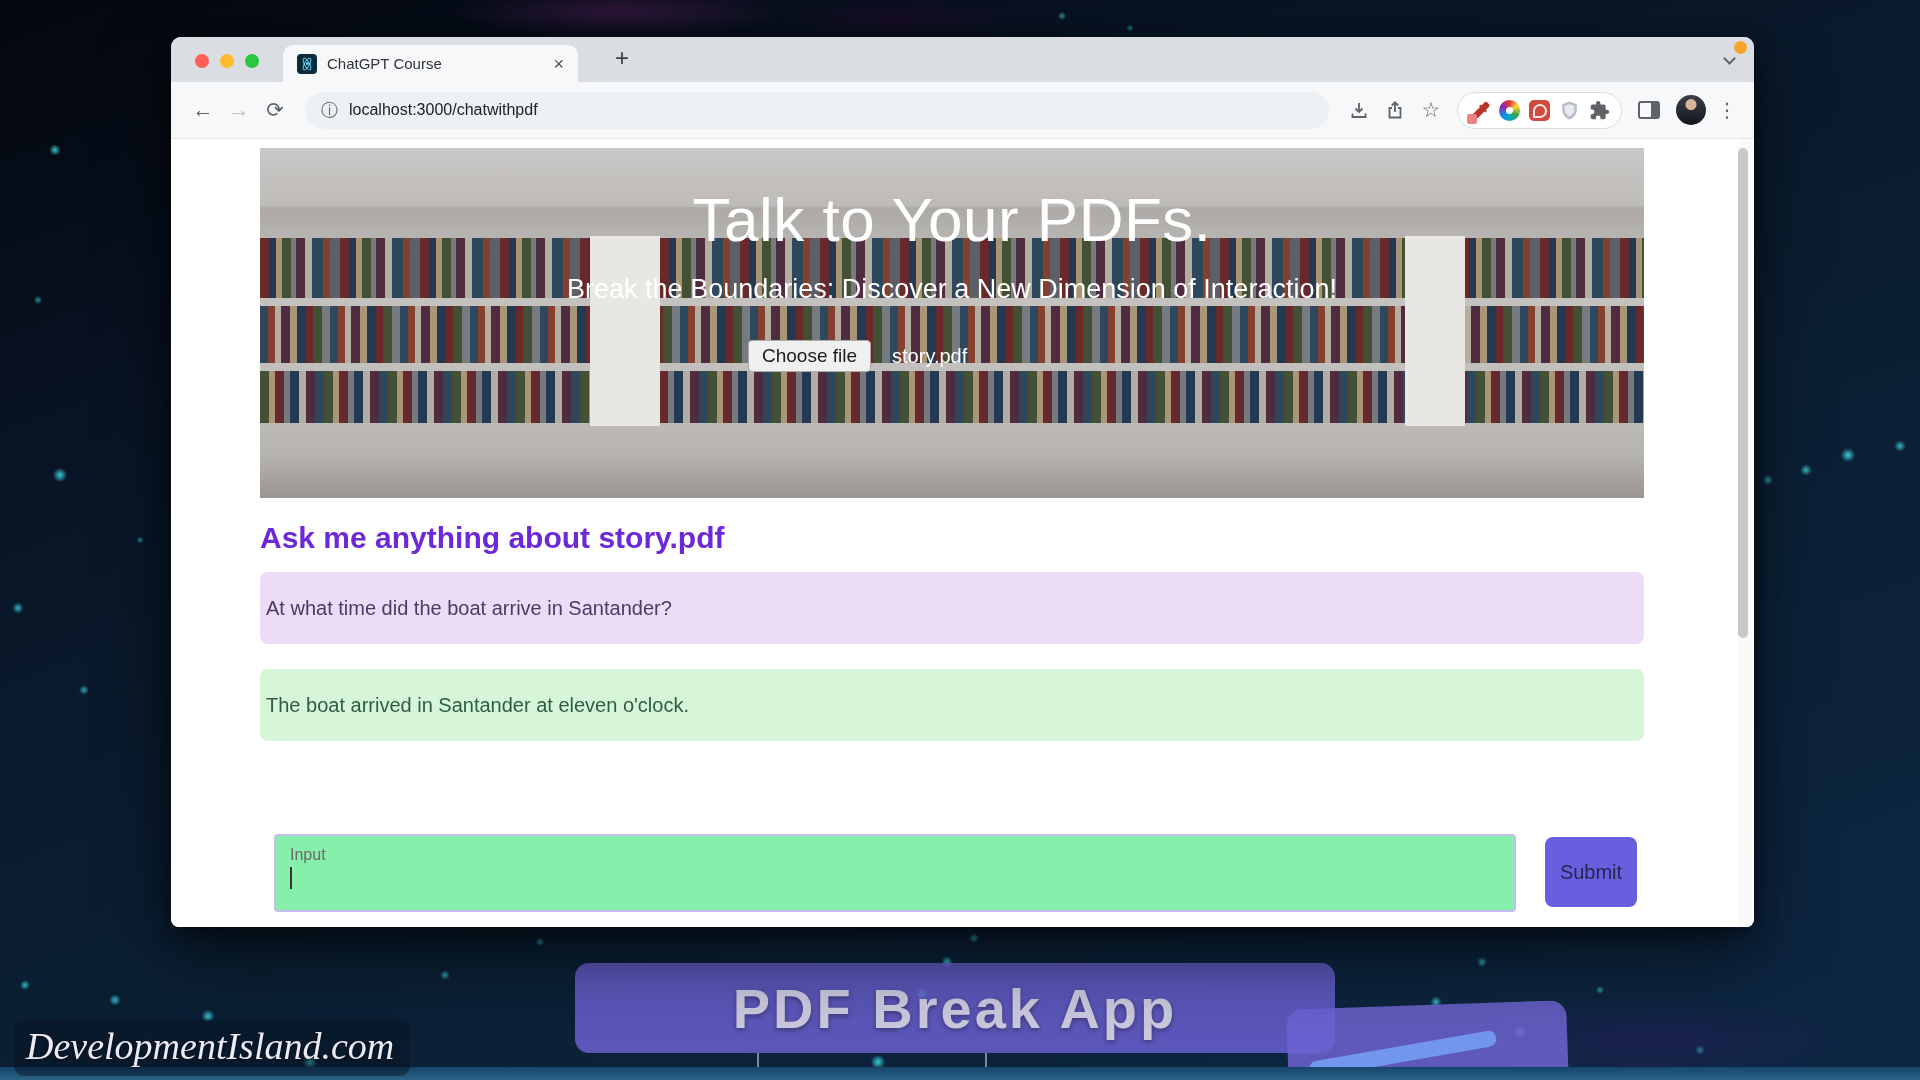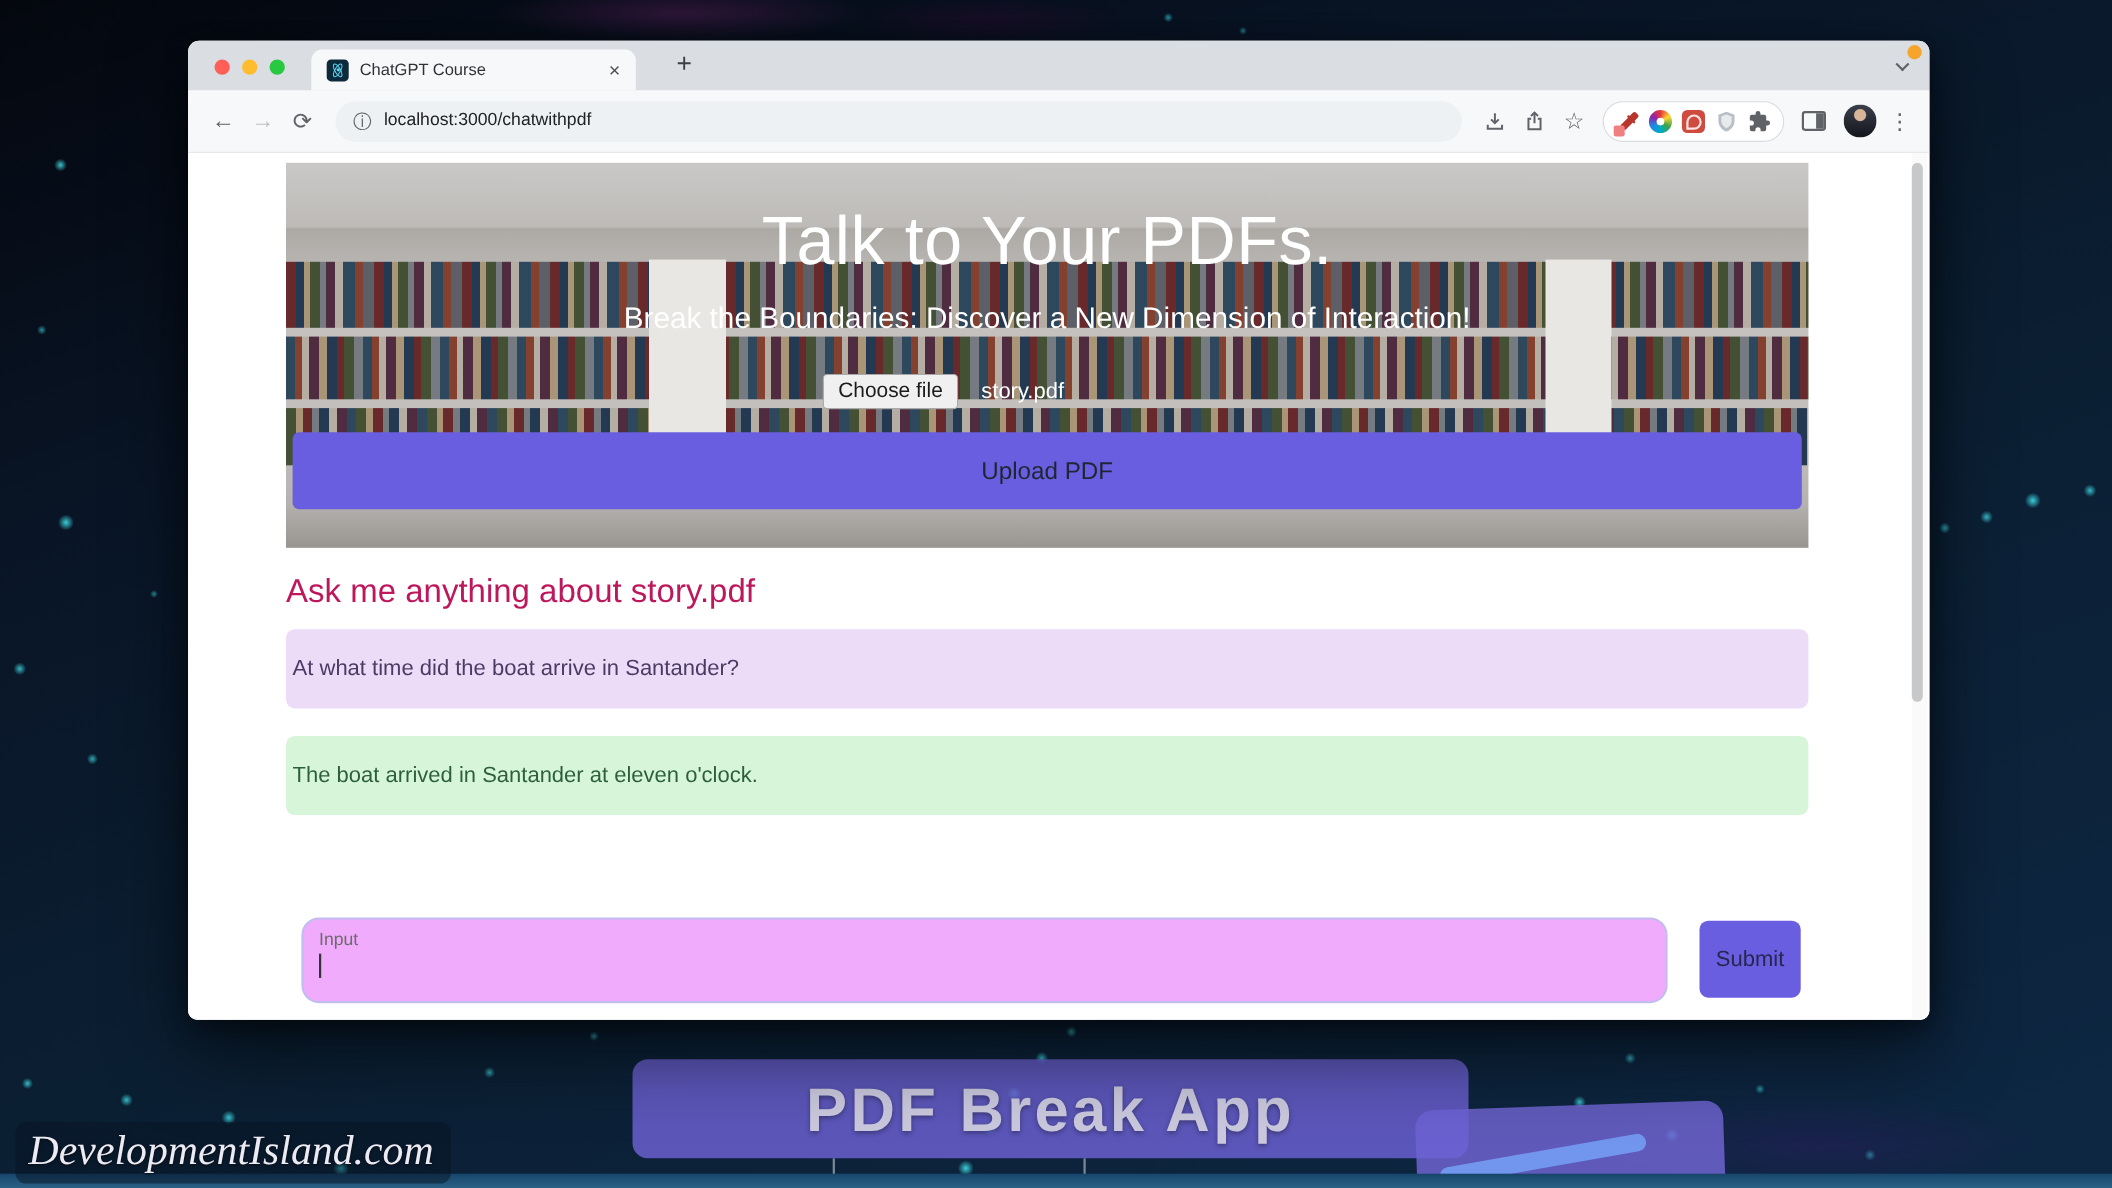--- a/index.html
+++ b/index.html
@@ -153,28 +153,28 @@
   .file-row { position:absolute; top:192px; left:50%; transform:translateX(-204px);
     display:flex; align-items:center; gap:21px; }
   .choose-file { background:#f0f0f0; border:1px solid #a9a9a9; border-radius:4px;
     padding:4px 13px; font-size:19px; color:#1c1c1c; }
   .file-name { font-size:20px; color:#fff; }
   .upload-btn { position:absolute; left:6px; right:6px; top:245px; height:70px;
     background:#6a5ee0; border-radius:6px; display:flex; align-items:center;
     justify-content:center; font-size:22px; font-weight:500; color:#1f2633; }
 
   .ask-heading { position:absolute; left:89px; top:382px; font-size:30px;
-    font-weight:normal; color:#be185d; }
+    font-weight:bold; color:#6d28d9; }
   .msg { position:absolute; left:89px; width:1384px; height:72px; border-radius:8px;
     display:flex; align-items:center; padding:0 6px; font-size:20px; }
   .msg-q { top:433px; background:#ecdcf8; color:#4b3a63; }
   .msg-a { top:530px; background:#d7f6d9; color:#2c5e3f; }
 
   .input-box { position:absolute; left:103px; top:695px; width:1242px; height:78px;
-    background:#f0abfc; border:2px solid #c3bcf0; border-radius:16px; padding:10px 14px; }
+    background:#86efac; border:2px solid #c3bcf0; border-radius:4px; padding:10px 14px; }
   .input-label { font-size:16px; color:#6b6b6b; display:block; }
   .caret { display:block; width:1.5px; height:22px; background:#333; margin-top:3px; }
   .submit-btn { position:absolute; left:1374px; top:698px; width:92px; height:70px;
     background:#6a5ee0; border-radius:8px; display:flex; align-items:center;
     justify-content:center; font-size:20px; font-weight:500; color:#26264f; }
 
   svg { display:block; }
 </style>
 </head>
 <body>
@@ -272,21 +272,20 @@
 
     <div class="hero">
       <div class="hero-gap" style="left:330px; width:70px;"></div>
       <div class="hero-gap" style="left:1145px; width:60px;"></div>
       <div class="hero-title">Talk to Your PDFs.</div>
       <div class="hero-sub">Break the Boundaries: Discover a New Dimension of Interaction!</div>
       <div class="file-row">
         <span class="choose-file">Choose file</span>
         <span class="file-name">story.pdf</span>
       </div>
-      <div class="upload-btn">Upload PDF</div>
     </div>
 
     <div class="ask-heading">Ask me anything about story.pdf</div>
 
     <div class="msg msg-q">
       <span>At what time did the boat arrive in Santander?</span>
     </div>
     <div class="msg msg-a">
       <span>The boat arrived in Santander at eleven o'clock.</span>
     </div>

